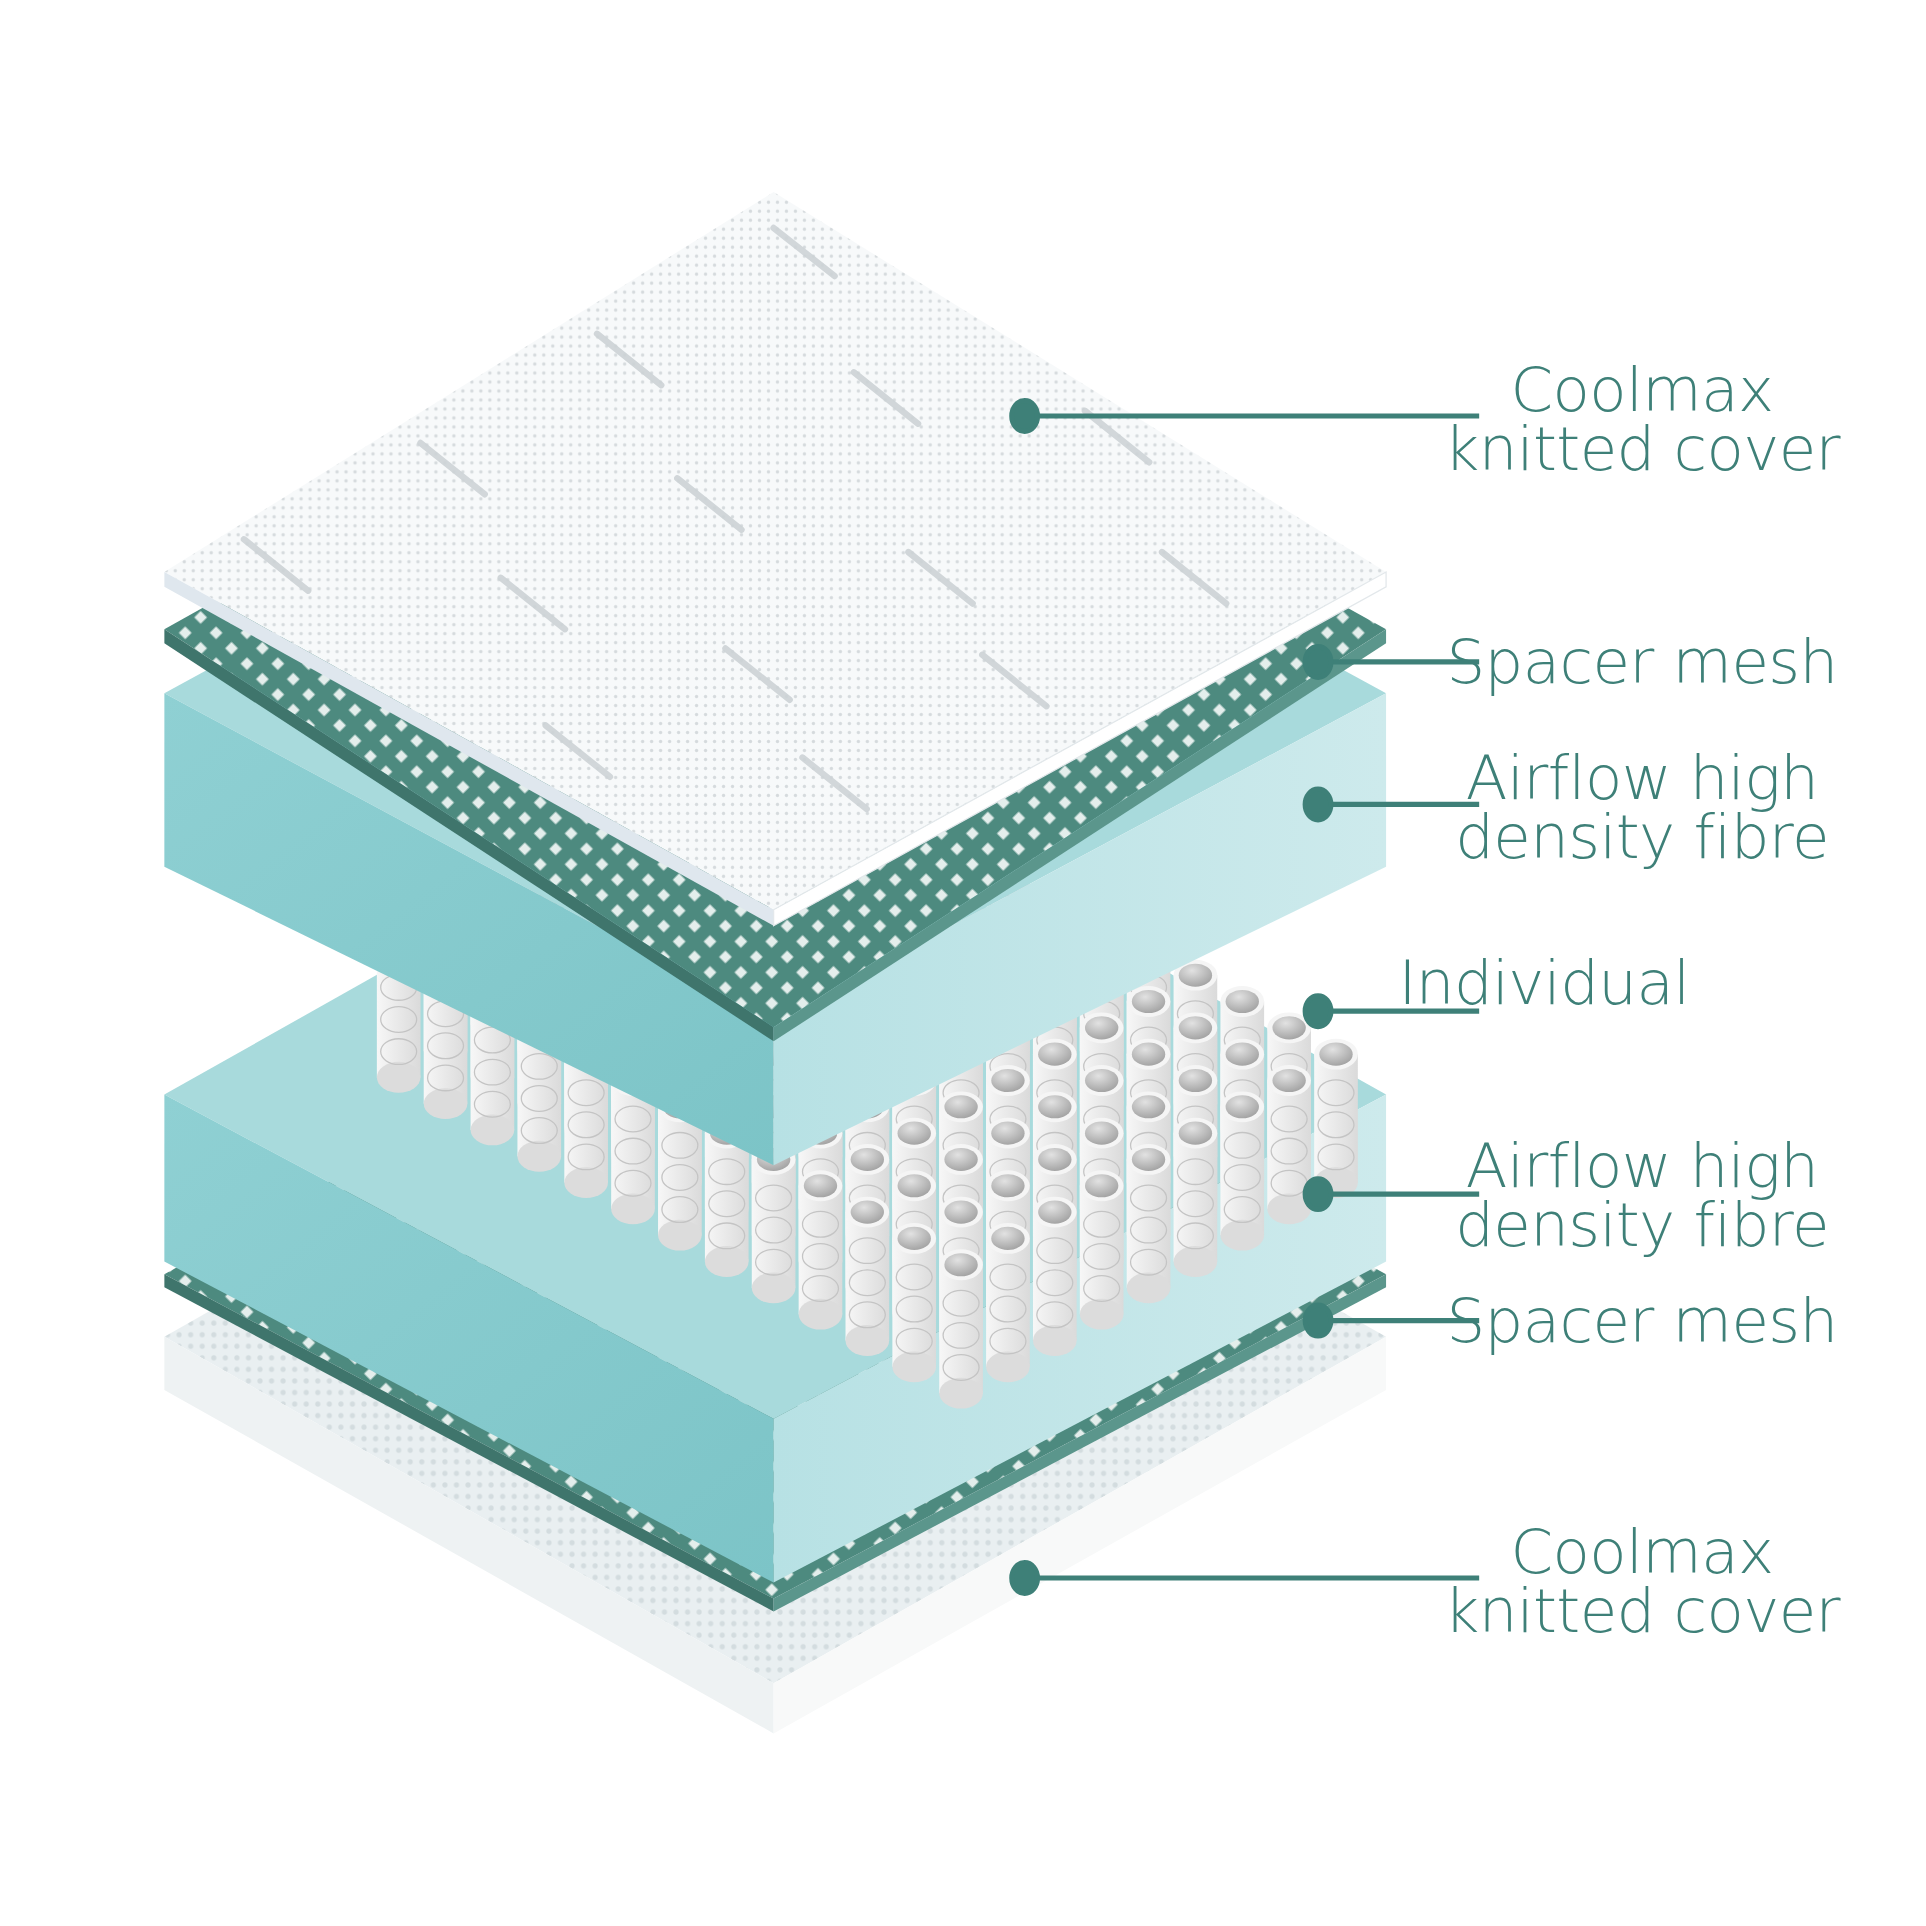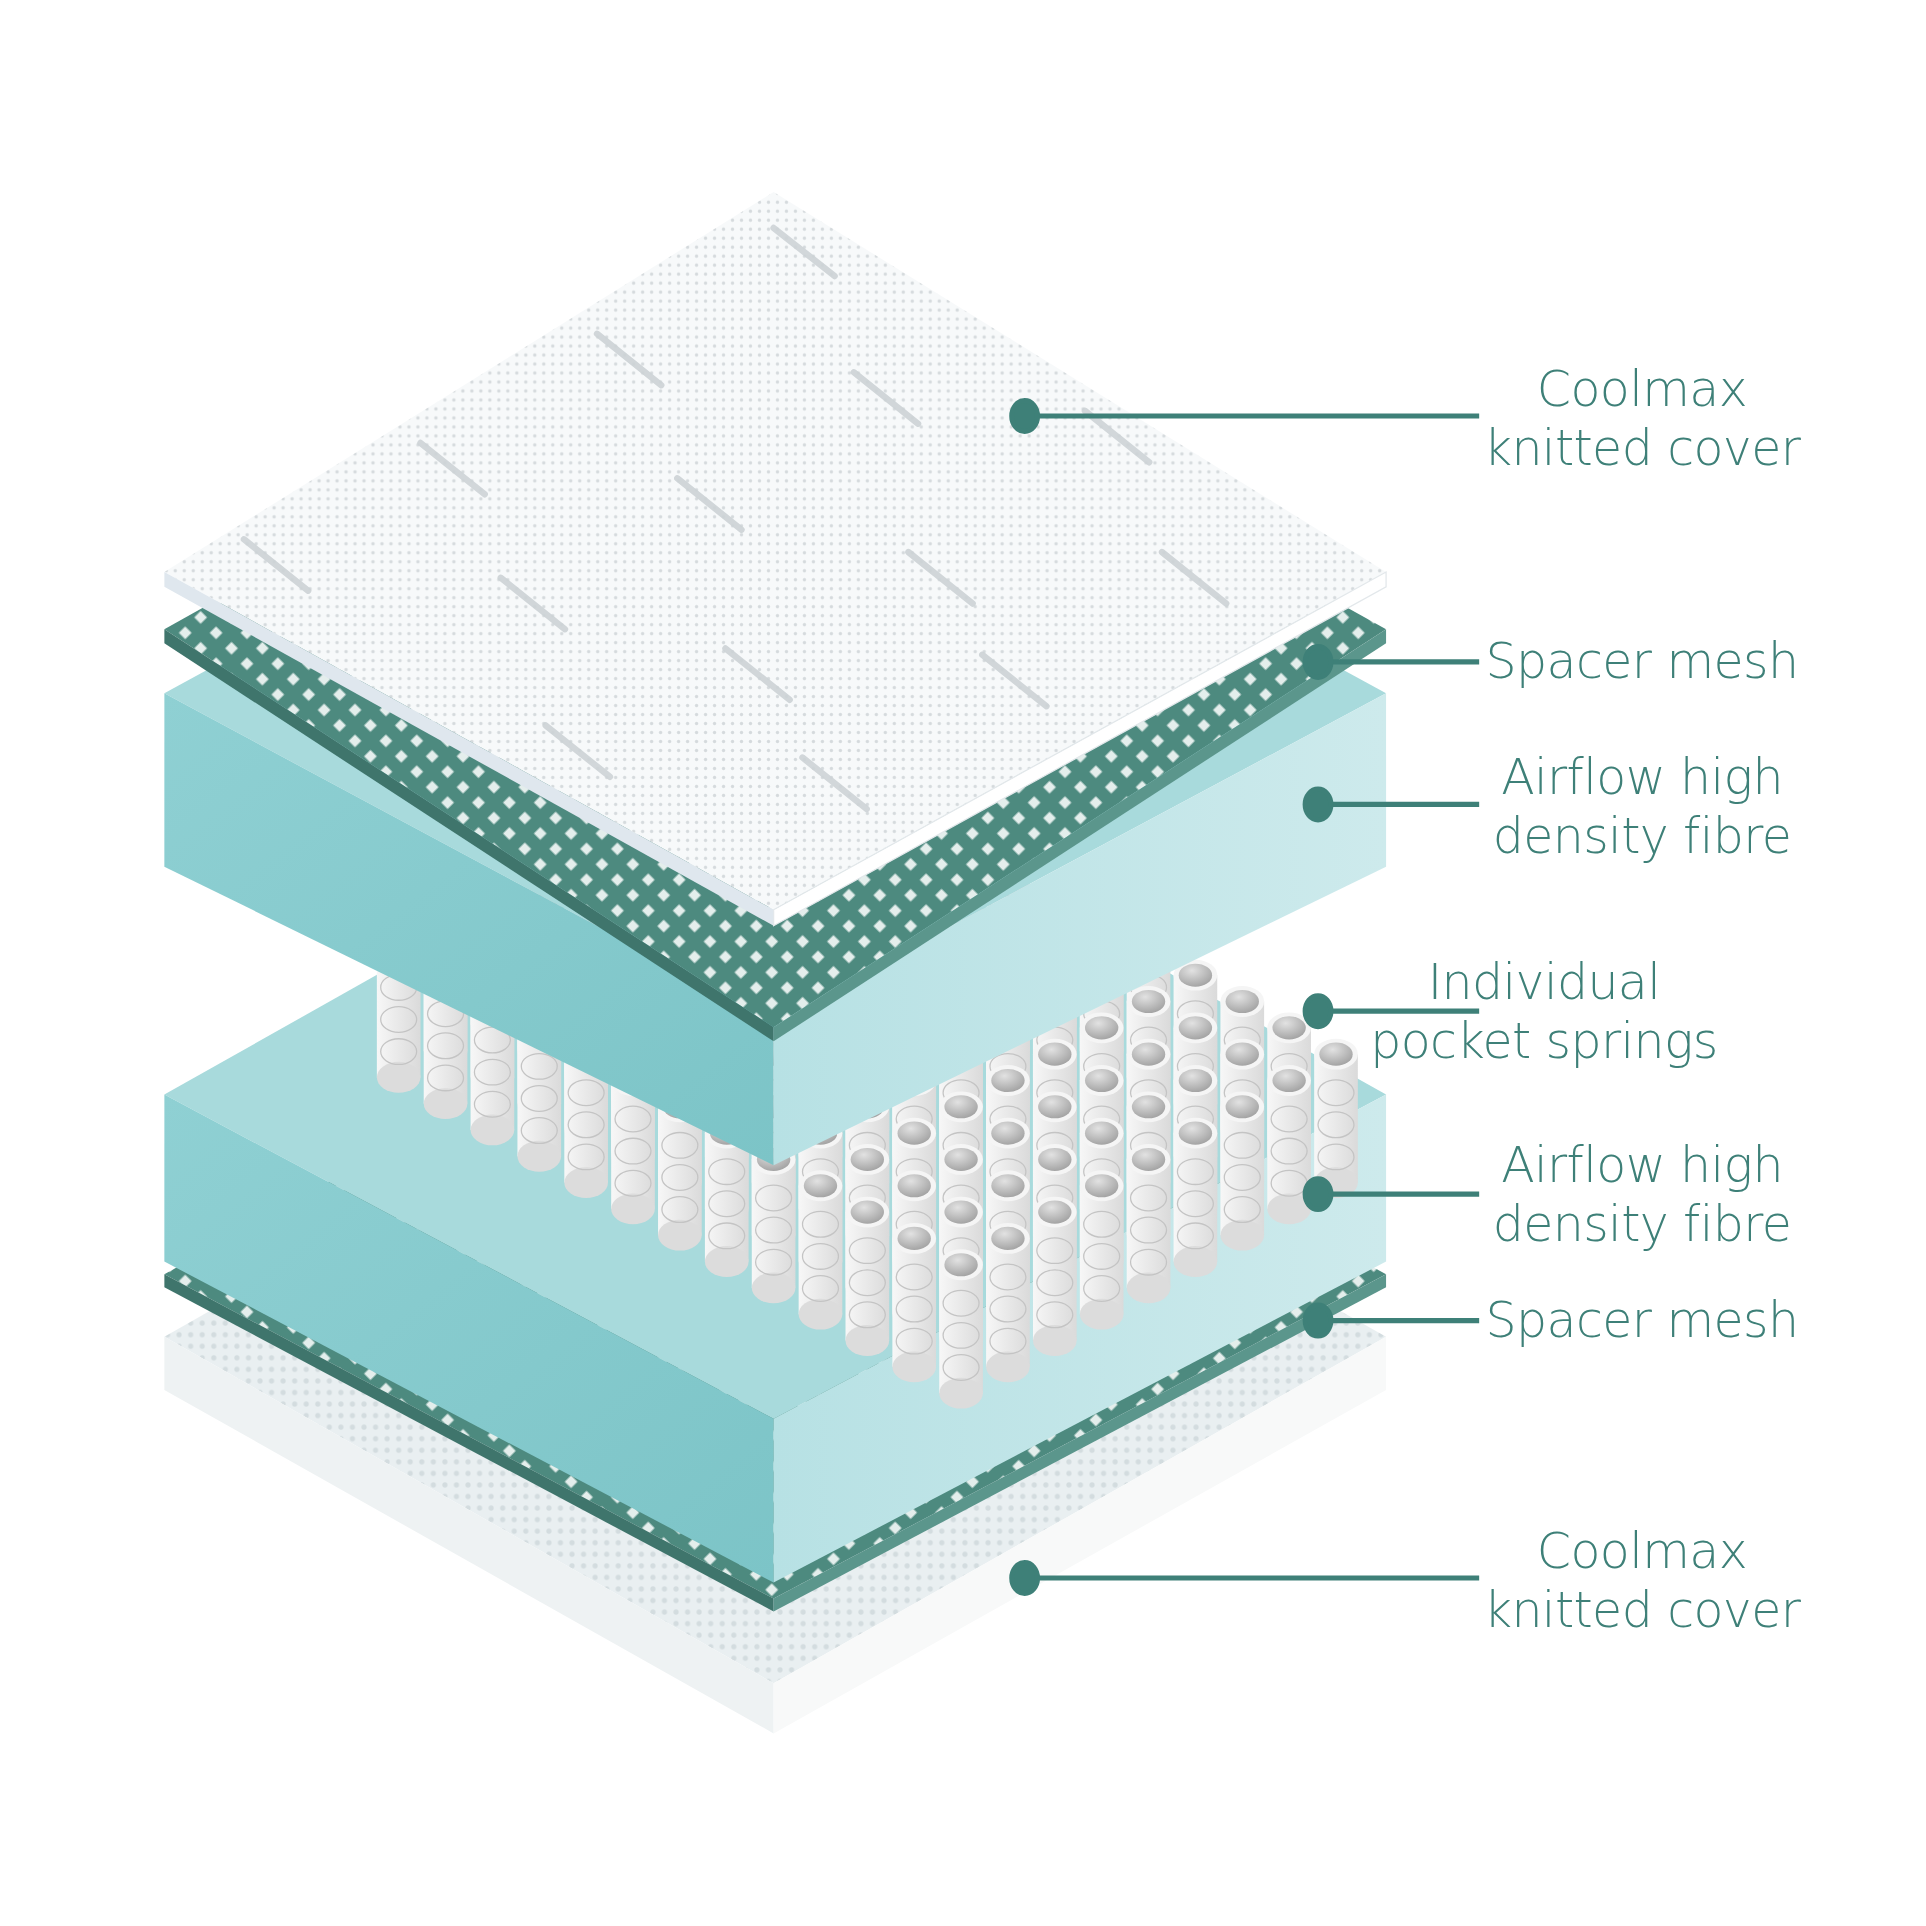--- a/index.html
+++ b/index.html
@@ -1,21 +1,21 @@
 <!DOCTYPE html>
 <html style="font-size:10.3px"><head>
 <meta charset="utf-8">
 <style>
   html, body { margin:0; padding:0; background:#ffffff; }
   body { width:1926px; height:1926px; position:relative; overflow:hidden; font-family:"DejaVu Sans", sans-serif; }
   #stage { position:absolute; left:0; top:0; width:1926px; height:1926px; }
   .label {
     position:absolute; width:398px; margin-left:-199px; text-align:center;
     color:#3e8078; font-family:"DejaVu Sans", sans-serif; font-weight:200;
-    font-size:49px; line-height:59px; letter-spacing:-0.6px;
+    font-size:61px; line-height:59px; letter-spacing:-0.6px;
   }
   .label span { display:block; }
 </style>
 </head>
 <body>
 
 <svg id="stage" viewBox="0 0 3000 3000" xmlns="http://www.w3.org/2000/svg">
   <defs>
     <pattern id="meshPat" width="34" height="34" patternUnits="userSpaceOnUse" patternTransform="rotate(45)">
       <rect width="34" height="34" fill="#4d8a7f"></rect>
@@ -945,21 +945,20 @@
 </div>
 <div class="label" style="left:1642px; top:632px;">
   <span>Spacer mesh</span>
 </div>
 <div class="label" style="left:1642px; top:748px;">
   <span>Airflow high</span>
   <span>density fibre</span>
 </div>
 <div class="label" style="left:1544px; top:953px;">
   <span>Individual</span>
-  <span>pocket springs</span>
 </div>
 <div class="label" style="left:1642px; top:1136px;">
   <span>Airflow high</span>
   <span>density fibre</span>
 </div>
 <div class="label" style="left:1642px; top:1291px;">
   <span>Spacer mesh</span>
 </div>
 <div class="label" style="left:1642px; top:1522px;">
   <span>Coolmax</span>

